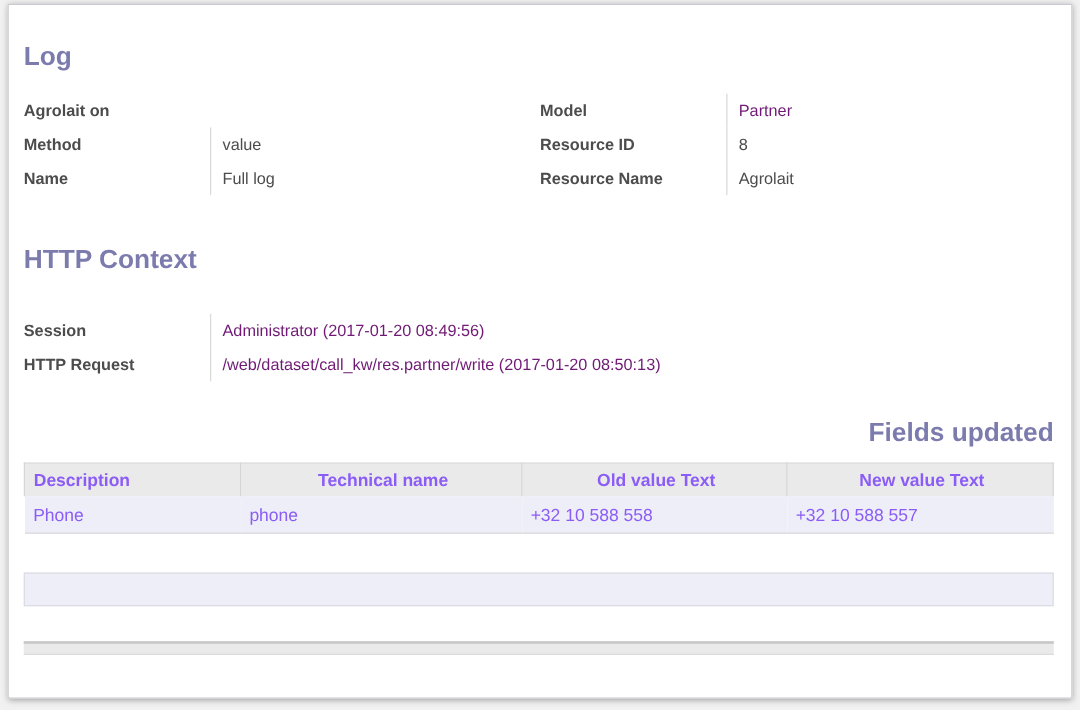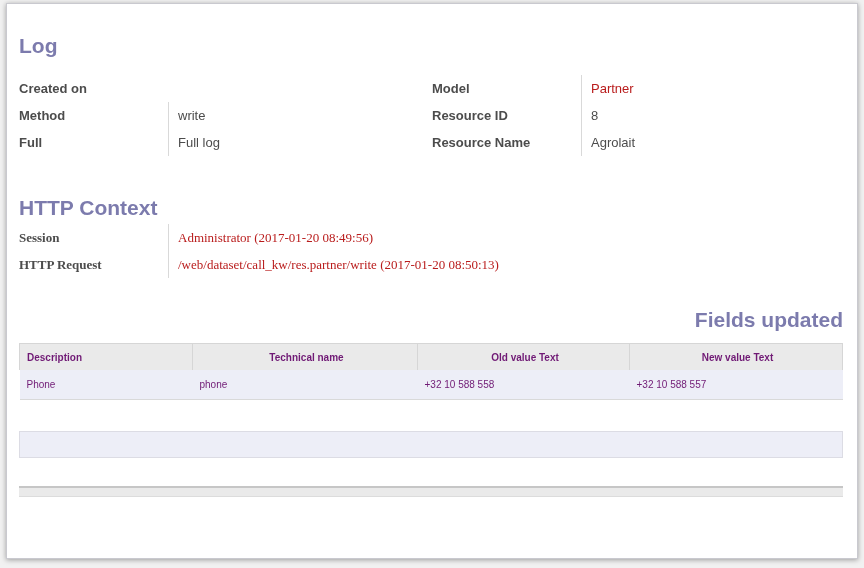--- a/index.html
+++ b/index.html
@@ -27,40 +27,40 @@
     font-weight:bold;
     margin:0;
   }
   .title-log   { margin-top:30px; }
   .title-http  { margin-top:40px; }
   .title-fields{ margin-top:30px;text-align:right; }
 
   .field-groups { display:flex; margin-top:17px; }
   .fg-left  { width:413px; }
   .fg-right { flex:1; }
-  .fg-http  { margin-top:4px; width:620px;font-family:Liberation Serif, serif; }
+  .fg-http  { margin-top:31px; width:620px; }
 
   .field-row { display:flex; height:27px; }
   .f-label {
     width:149px; flex:none;
     font-weight:bold; font-size:13px; color:#4c4c4c;
     display:flex; align-items:center;
   }
   .f-value {
     flex:1;
     border-left:1px solid #d9d9d9;
     padding-left:9px;
     font-size:13px; color:#4c4c4c;
     display:flex; align-items:center;
   }
-  a.val-link { color:#b91c1c; text-decoration:none; cursor:pointer; }
+  a.val-link { color:#701a75; text-decoration:none; cursor:pointer; }
 
   table.fields-table {
     width:100%; border-collapse:collapse;
-    font-size:10px; color:#701a75;
+    font-size:14px; color:#8b5cf6;
     margin-top:11px;
     table-layout:fixed;
   }
   table.fields-table thead th {
     background:#eaeaea;
     text-align:left; font-weight:bold;
     height:26px; padding:0 4px 0 7px;
     border:1px solid #d6d6d6;
     border-bottom:none;
     cursor:pointer;
@@ -89,30 +89,30 @@
 </head>
 <body>
 
 <div class="card">
 
   <h2 class="section-title title-log">Log</h2>
 
   <div class="field-groups">
     <div class="fg-left">
       <div class="field-row">
-        <div class="f-label">Created on</div>
+        <div class="f-label">Agrolait on</div>
       </div>
       <div class="field-row">
         <div class="f-label">Method</div>
         <div class="f-value">
-            <span>write</span>
+            <span>value</span>
           </div>
       </div>
       <div class="field-row">
-        <div class="f-label">Full</div>
+        <div class="f-label">Name</div>
         <div class="f-value">
             <span>Full log</span>
           </div>
       </div>
     </div>
     <div class="fg-right">
       <div class="field-row">
         <div class="f-label">Model</div>
         <div class="f-value">
             <a class="val-link">Partner</a>

